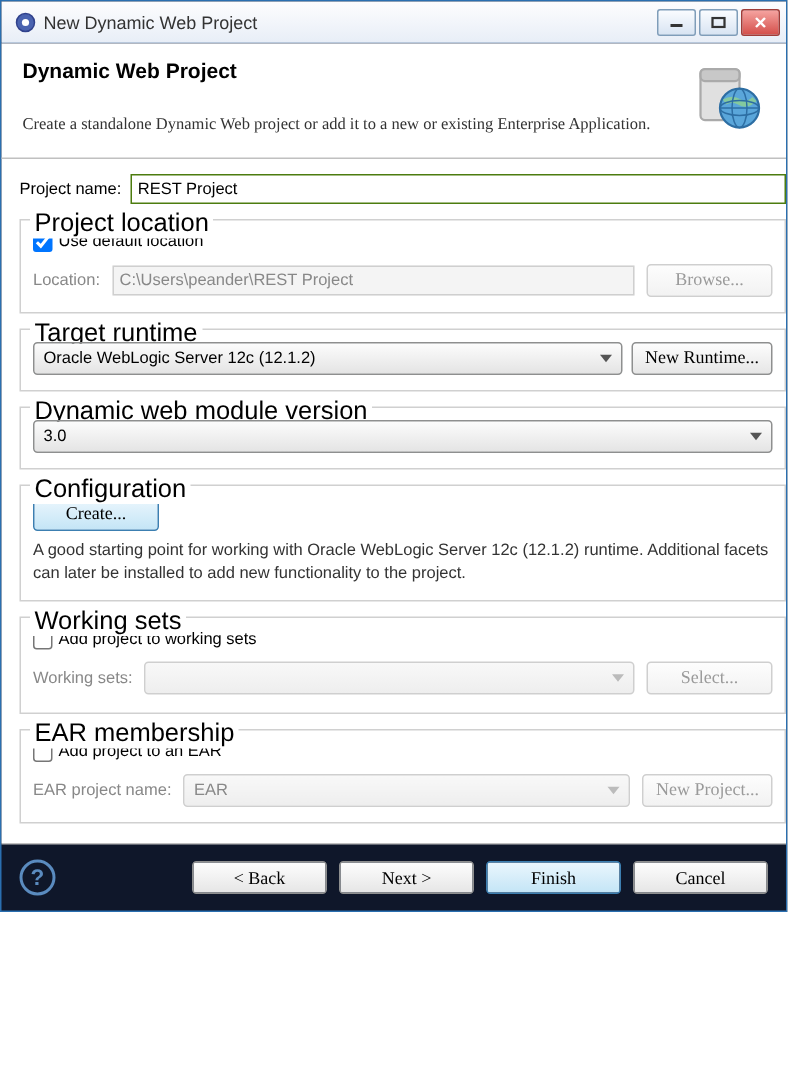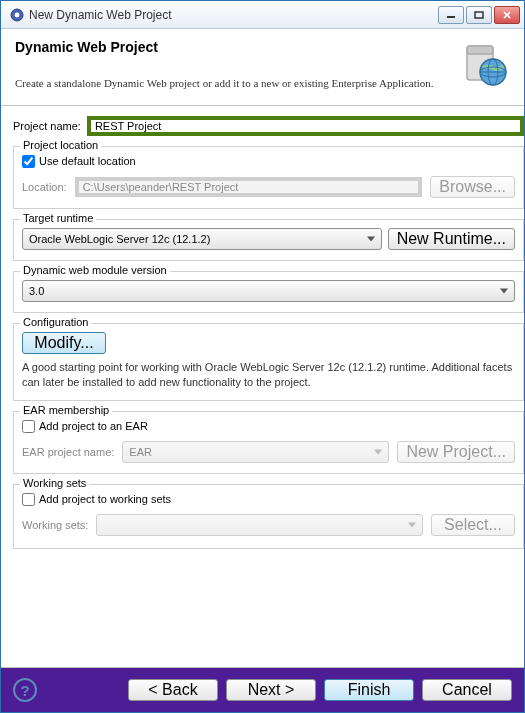--- a/index.html
+++ b/index.html
@@ -7,23 +7,23 @@
   font-family: "Segoe UI", Tahoma, sans-serif;
   font-size: 11px;
   background: #fff;
   color: #000;
   width: 525px;
   height: 713px;
   overflow: hidden;
 }
 .window-frame {
   width: 525px;
-  height: 713px;
+  height: 608px;
   border: 1px solid #2a6fb0;
-  background: #4c1d95;
+  background: #0f172a;
   display: flex;
   flex-direction: column;
 }
 .titlebar {
   height: 28px;
   background: linear-gradient(#fdfdfe, #e8eef7);
   border-bottom: 1px solid #b8c8dc;
   display: flex;
   align-items: center;
   padding: 0 4px;
@@ -67,21 +67,21 @@
   background: #fff;
   padding: 10px 0 4px 12px;
   display: flex;
   flex-direction: column;
   gap: 6px;
 }
 .field-row { display:flex; align-items:center; gap:6px; }
 .field-label { font-size:11px; white-space:nowrap; }
 input[type="text"], .textbox {
   flex:1;
-  border:4px solid #4d7c0f;
+  border:1px solid #4d7c0f;
   background:#fff;
   height:20px;
   padding: 0 4px;
   font-family: inherit;
   font-size:11px;
 }
 input[type="text"][disabled], .textbox.disabled {
   background:#f4f4f4;
   color:#888;
   border-color:#cfcfcf;
@@ -91,32 +91,32 @@
   border-radius: 0;
   padding: 8px 8px 10px 8px;
   position: relative;
   margin-top: 4px;
 }
 .group-title {
   position:absolute;
   top:-8px; left:6px;
   background:#fff;
   padding: 0 3px;
-  font-size:11px;
+  font-size:17px;
 }
 .checkbox-row { display:flex; align-items:center; gap:4px; }
 input[type="checkbox"] { width:13px; height:13px; }
 .label { font-size:11px; }
 .disabled-text { color: #888; }
 .btn {
   height: 22px;
   min-width: 84px;
   padding: 0 8px;
-  font-family: Liberation Sans, sans-serif;
-  font-size: 16px;
+  font-family: Liberation Serif, serif;
+  font-size: 12px;
   background: linear-gradient(#fdfdfd, #e6e6e6);
   border: 1px solid #8e8f8f;
   border-radius: 3px;
 }
 .btn:disabled {
   color:#9a9a9a;
   border-color:#cfcfcf;
   background: linear-gradient(#fdfdfd,#f2f2f2);
 }
 .btn.highlight {
@@ -250,52 +250,52 @@
     <div class="group">
       <span class="group-title">Dynamic web module version</span>
       <div class="select">
         <span>3.0</span>
       </div>
     </div>
 
     <div class="group">
       <span class="group-title">Configuration</span>
       <div class="field-row" style="gap:6px;">
-        <button class="btn highlight">Modify...</button>
+        <button class="btn highlight">Create...</button>
       </div>
       <div class="help-text">A good starting point for working with Oracle WebLogic Server 12c (12.1.2) runtime. Additional facets can later be installed to add new functionality to the project.</div>
-    </div>
-
-    <div class="group">
-      <span class="group-title">EAR membership</span>
-      <div class="checkbox-row">
-        <input type="checkbox" style="">
-        <span class="label">Add project to an EAR</span>
-      </div>
-      <div class="field-row" style="margin-top:8px; gap:8px;">
-        <span class="field-label disabled-text">EAR project name:</span>
-        <div class="select disabled">
-          <span>EAR</span>
-        </div>
-        <button class="btn" disabled="">New Project...</button>
-      </div>
     </div>
 
     <div class="group" style="padding-bottom:12px;">
       <span class="group-title">Working sets</span>
       <div class="checkbox-row">
         <input type="checkbox" style="">
         <span class="label">Add project to working sets</span>
       </div>
       <div class="field-row" style="margin-top:8px; gap:8px;">
         <span class="field-label disabled-text">Working sets:</span>
         <div class="select disabled">
           <span></span>
         </div>
         <button class="btn" disabled="">Select...</button>
+      </div>
+    </div>
+
+    <div class="group">
+      <span class="group-title">EAR membership</span>
+      <div class="checkbox-row">
+        <input type="checkbox" style="">
+        <span class="label">Add project to an EAR</span>
+      </div>
+      <div class="field-row" style="margin-top:8px; gap:8px;">
+        <span class="field-label disabled-text">EAR project name:</span>
+        <div class="select disabled">
+          <span>EAR</span>
+        </div>
+        <button class="btn" disabled="">New Project...</button>
       </div>
     </div>
 
     <div style="flex:1"></div>
   </div>
 
   <div class="footer">
     <div class="help-icon">?</div>
     <div class="spacer"></div>
     <button class="btn">&lt; Back</button>

